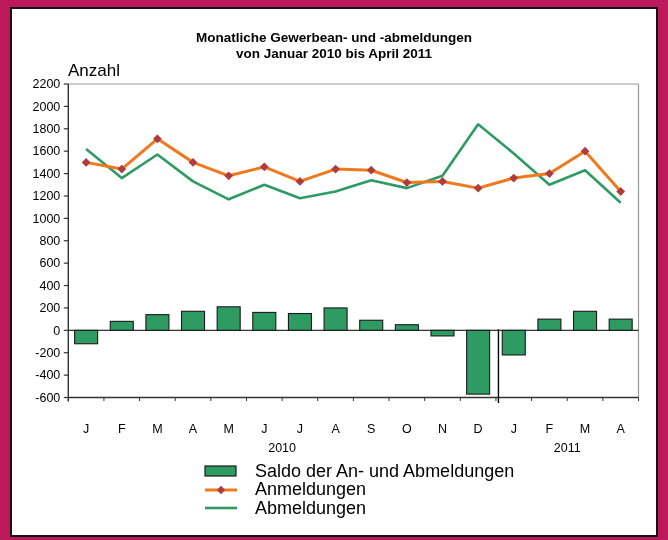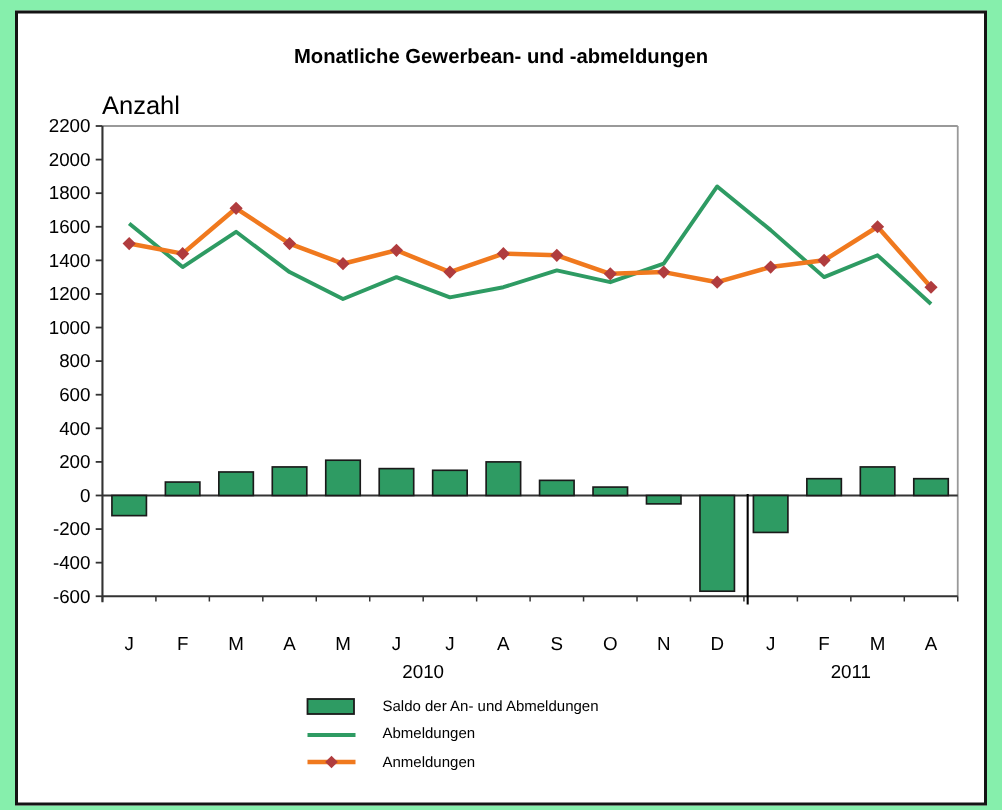--- a/index.html
+++ b/index.html
@@ -8,21 +8,21 @@
     width: 668px;
     height: 540px;
     background: #ffffff;
     font-family: "Liberation Sans", "DejaVu Sans", sans-serif;
     overflow: hidden;
   }
   .canvas {
     position: absolute;
     left: 0; top: 0;
     width: 668px; height: 540px;
-    background: #86efac;
+    background: #be185d;
   }
   .outer-border {
     position: absolute;
     left: 10px; top: 7px;
     width: 644px; height: 526px;
     border: 2px solid #141414;
     background: #ffffff;
   }
   .chart-title {
     position: absolute;
@@ -55,33 +55,34 @@
     align-items: center;
     height: 18.5px;
   }
   .legend-swatch {
     width: 34px;
     height: 14px;
     flex: 0 0 34px;
   }
   .legend-label {
     margin-left: 17px;
-    font-size: 10px;
+    font-size: 18px;
     color: #000000;
     white-space: nowrap;
   }
 </style>
 </head>
 <body>
 
 <div class="canvas">
   <div class="outer-border"></div>
 
   <div class="chart-title">
     <div>Monatliche Gewerbean- und -abmeldungen</div>
+    <div>von Januar 2010 bis April 2011</div>
   </div>
 
   <div class="y-axis-title">Anzahl</div>
 
   <svg id="plot-svg" width="668" height="540" viewBox="0 0 668 540">
       <line x1="68.3" y1="84" x2="638.5" y2="84" stroke="#999999" stroke-width="1.2"></line>
       <line x1="638.5" y1="84" x2="638.5" y2="397.5" stroke="#999999" stroke-width="1.2"></line>
       <line x1="63.8" y1="84" x2="68.3" y2="84" stroke="#333333" stroke-width="1.2"></line>
       <text x="60.3" y="88.2" text-anchor="end" font-size="12.5" fill="#000000">2200</text>
       <line x1="63.8" y1="106.39285714285714" x2="68.3" y2="106.39285714285714" stroke="#333333" stroke-width="1.2"></line>
@@ -189,25 +190,25 @@
 
   <div class="legend">
     <div class="legend-row">
       <svg class="legend-swatch" viewBox="0 0 34 14">
         <rect x="1" y="2" width="31" height="10" fill="#2E9B63" stroke="#1a1a1a" stroke-width="1.2"></rect>
       </svg>
       <span class="legend-label">Saldo der An- und Abmeldungen</span>
     </div>
     <div class="legend-row">
       <svg class="legend-swatch" viewBox="0 0 34 14">
-        <line x1="1" y1="7" x2="33" y2="7" stroke="#2E9B63" stroke-width="2.6"></line>
-      </svg>
-      <span class="legend-label">Abmeldungen</span>
-    </div>
-    <div class="legend-row">
-      <svg class="legend-swatch" viewBox="0 0 34 14">
         <line x1="1" y1="7" x2="33" y2="7" stroke="#F0791E" stroke-width="3"></line>
         <path d="M 17 2.8 L 21.2 7 L 17 11.2 L 12.8 7 Z" fill="#B03C3E"></path>
       </svg>
       <span class="legend-label">Anmeldungen</span>
     </div>
+    <div class="legend-row">
+      <svg class="legend-swatch" viewBox="0 0 34 14">
+        <line x1="1" y1="7" x2="33" y2="7" stroke="#2E9B63" stroke-width="2.6"></line>
+      </svg>
+      <span class="legend-label">Abmeldungen</span>
+    </div>
   </div>
 </div>
 
 </body></html>

